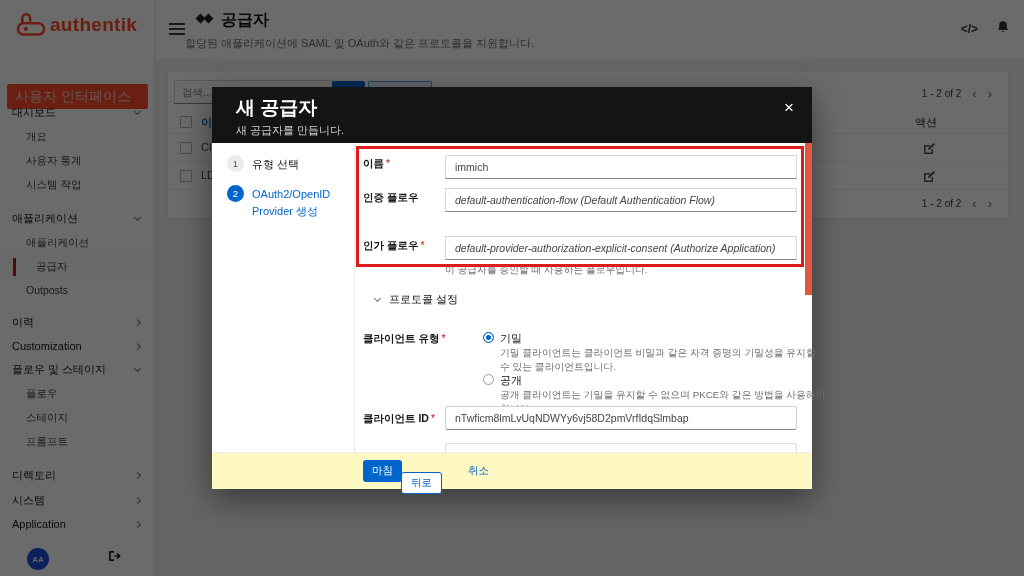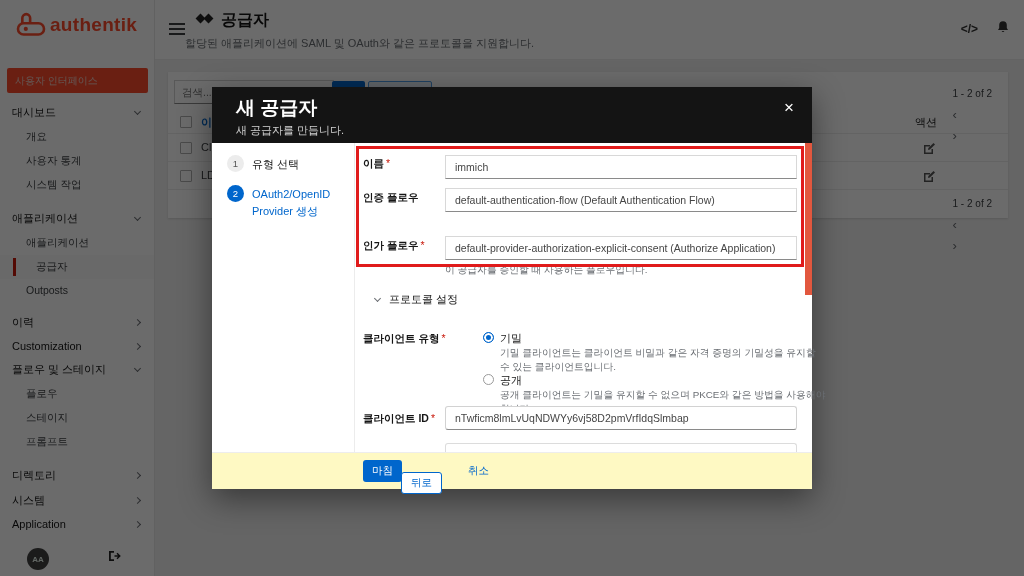--- a/index.html
+++ b/index.html
@@ -4,51 +4,51 @@
 <style>
   * { margin:0; padding:0; box-sizing:border-box; }
   html,body { width:1024px; height:576px; overflow:hidden; }
   body { font-family:"Liberation Sans","DejaVu Sans",sans-serif; background:#fff; }
   #stage { position:relative; width:1024px; height:576px; overflow:hidden; background:#f0f0f0; }
 
   
   .sidebar { position:absolute; left:0; top:0; width:155px; height:576px; background:#fff; border-right:1px solid #e7e7e7; z-index:1; }
   .logo { position:absolute; left:16px; top:12px; display:flex; align-items:center; gap:4px; }
   .logo-text { color:#fd4b2d; font-size:19px; font-weight:800; letter-spacing:.3px; }
-  .ui-btn { position:absolute; left:7px; top:68px; width:141px; height:25px; background:#fd4b2d; color:#eecbc2; font-size:10px; line-height:25px; padding-left:8px; border-radius:2px; }
+  .ui-btn { position:absolute; left:7px; top:84px; width:141px; height:25px; background:#fd4b2d; color:#eecbc2; font-size:14px; line-height:25px; padding-left:8px; border-radius:2px; }
   .nav { position:absolute; left:0; top:100px; right:0; }
   .ni { position:relative; font-size:11px; color:#151515; padding:5px 14px 5px 12px; display:flex; align-items:center; justify-content:space-between; cursor:pointer; }
   .ni.child { padding-left:26px; color:#3c3f42; font-size:10.5px; }
   .ni.gap { margin-top:9px; }
   .ni.active { background:#fafafa; }
   .ni.active::before { content:""; position:absolute; left:13px; top:3px; bottom:3px; width:3px; background:#c9190b; }
   .ni.active span { padding-left:10px; }
   .chev { display:inline-block; width:5px; height:5px; border-right:1.6px solid #6a6e73; border-bottom:1.6px solid #6a6e73; }
   .chev.down { transform:rotate(45deg); margin-top:-2px; }
   .chev.right { transform:rotate(-45deg); }
-  .avatar { position:absolute; left:27px; bottom:6px; width:22px; height:22px; border-radius:50%; background:#404040; color:#e8f2ec; font-size:8px; font-weight:700; display:flex; align-items:center; justify-content:center; }
+  .avatar { position:absolute; left:27px; bottom:6px; width:22px; height:22px; border-radius:50%; background:#1d4ed8; color:#e8f2ec; font-size:8px; font-weight:700; display:flex; align-items:center; justify-content:center; }
   .logout { position:absolute; left:108px; bottom:10px; cursor:pointer; }
 
   
   .topbar { position:absolute; left:155px; top:0; right:0; height:60px; background:#fff; border-bottom:1px solid #ececec; z-index:1; }
   .burger { position:absolute; left:14px; top:23px; width:16px; height:2px; background:#3c3f42; box-shadow:0 5px 0 #3c3f42,0 10px 0 #3c3f42; cursor:pointer; }
   .pg-icon { position:absolute; left:42px; top:15px; display:flex; gap:1px; }
   .pg-icon i { width:7px; height:7px; background:#222; transform:rotate(45deg); display:inline-block; }
   .pg-title { position:absolute; left:66px; top:10px; font-size:16px; font-weight:700; color:#151515; }
   .pg-sub { position:absolute; left:30px; top:36px; font-size:11px; color:#6a6e73; }
   .tb-icons { position:absolute; right:14px; top:20px; display:flex; gap:18px; align-items:center; }
   .code-ic { font-size:12px; font-weight:700; color:#333; cursor:pointer; }
 
   
   .content { position:absolute; left:155px; top:60px; right:0; bottom:0; background:#f0f0f0; z-index:1; }
   .card { position:absolute; left:13px; top:12px; right:16px; height:146px; background:#fff; box-shadow:0 1px 2px rgba(3,3,3,.12); }
   .search { position:absolute; left:6px; top:8px; width:160px; height:24px; border:1px solid #d2d2d2; border-bottom:1.5px solid #8a8a8a; font-size:10.5px; padding:0 7px; color:#555; font-family:inherit; }
   .sliver1 { position:absolute; left:164px; top:9px; width:33px; height:24px; background:#0066cc; border-radius:2px; }
   .sliver2 { position:absolute; left:200px; top:9px; width:64px; height:24px; background:#e8f1fa; border:1px solid #4c9be8; border-radius:2px; }
-  .pager { position:absolute; right:16px; font-size:10px; color:#3c3f42; display:flex; gap:11px; align-items:flex-start;flex-direction:column; }
+  .pager { position:absolute; right:16px; font-size:10px; color:#3c3f42; display:flex; gap:11px; align-items:center; }
   .pager.top { top:16px; } .pager.bot { top:126px; }
   .pager .arr { color:#6a6e73; font-size:13px; cursor:pointer; line-height:10px; }
   .thead { position:absolute; left:0; top:40px; right:0; height:22px; border-bottom:1px solid #ebebeb; }
   .trow { position:absolute; left:0; right:0; height:28px; border-bottom:1px solid #ebebeb; }
   .cb { position:absolute; left:12px; width:12px; height:12px; border:1px solid #b0b0b0; background:#fff; border-radius:1px; }
   .col-name { position:absolute; left:33px; font-size:11px; }
   .hdr-name { color:#0066cc; font-weight:700; }
   .col-act { position:absolute; left:747px; font-size:11px; font-weight:400; color:#151515; }
   .edit-ic { position:absolute; left:755px; cursor:pointer; }
 
@@ -67,21 +67,21 @@
   .step.active .s-lbl { color:#0066cc; }
   .m-foot { position:absolute; left:0; bottom:0; right:0; height:37px; border-top:1px solid #ededed; background:#fef9c3; }
   .btn-finish { position:absolute; left:151px; top:7px; height:22px; padding:0 9px; background:#0066cc; color:#fff; font-size:10.5px; border:none; border-radius:3px; font-family:inherit; cursor:pointer; }
   .btn-back { position:absolute; left:189px; top:7px; height:22px; padding:0 9px; background:#fff; color:#0066cc; font-size:10.5px; border:1px solid #0066cc; border-radius:3px; font-family:inherit; cursor:pointer;margin-top:12px; }
   .btn-cancel { position:absolute; left:256px; top:11px; background:none; border:none; color:#0066cc; font-size:10.5px; font-family:inherit; cursor:pointer; }
 
   
   .f-label { position:absolute; font-size:10.5px; font-weight:700; color:#151515; }
   .req { color:#c9190b; font-weight:400; margin-left:2px; }
   .f-input, .f-select { position:absolute; left:233px; width:352px; height:24px; border:1px solid #d8d8d8; border-bottom:1.5px solid #8a8a8a; background:#fff; font-size:10.5px; color:#454545; padding:0 9px; font-family:inherit; }
-  .f-select { line-height:22px; cursor:pointer; white-space:nowrap; overflow:hidden; }
+  .f-select { line-height:22px; cursor:pointer; white-space:nowrap; overflow:hidden;font-style:italic; }
   .f-help { position:absolute; left:233px; width:350px; font-size:9.8px; color:#6a6e73; line-height:1.45; }
   .redbox { position:absolute; left:144px; top:59px; width:448px; height:121px; border:3px solid #e01b1b; z-index:6; pointer-events:none; }
   .sect { position:absolute; left:163px; top:205px; display:flex; align-items:center; gap:9px; cursor:pointer; }
   .sect span { font-size:11px; color:#151515; }
   .radio { position:absolute; width:11px; height:11px; border-radius:50%; border:1px solid #9a9a9a; background:#fff; }
   .radio.sel { border:1px solid #0066cc; background:#0066cc; box-shadow:inset 0 0 0 2px #fff; }
   .r-lbl { position:absolute; font-size:11px; color:#151515; }
   .boxed { border:1px solid #d2d2d2; border-bottom:1.5px solid #8a8a8a; border-radius:3px; }
   .cutoff { position:absolute; left:233px; top:356px; width:352px; height:9px; border:1px solid #dcdcdc; border-bottom:none; border-radius:3px 3px 0 0; background:#fff; }
   .m-scroll { position:absolute; left:593px; top:56px; width:7px; height:152px; background:#e2573e; cursor:grab; }

